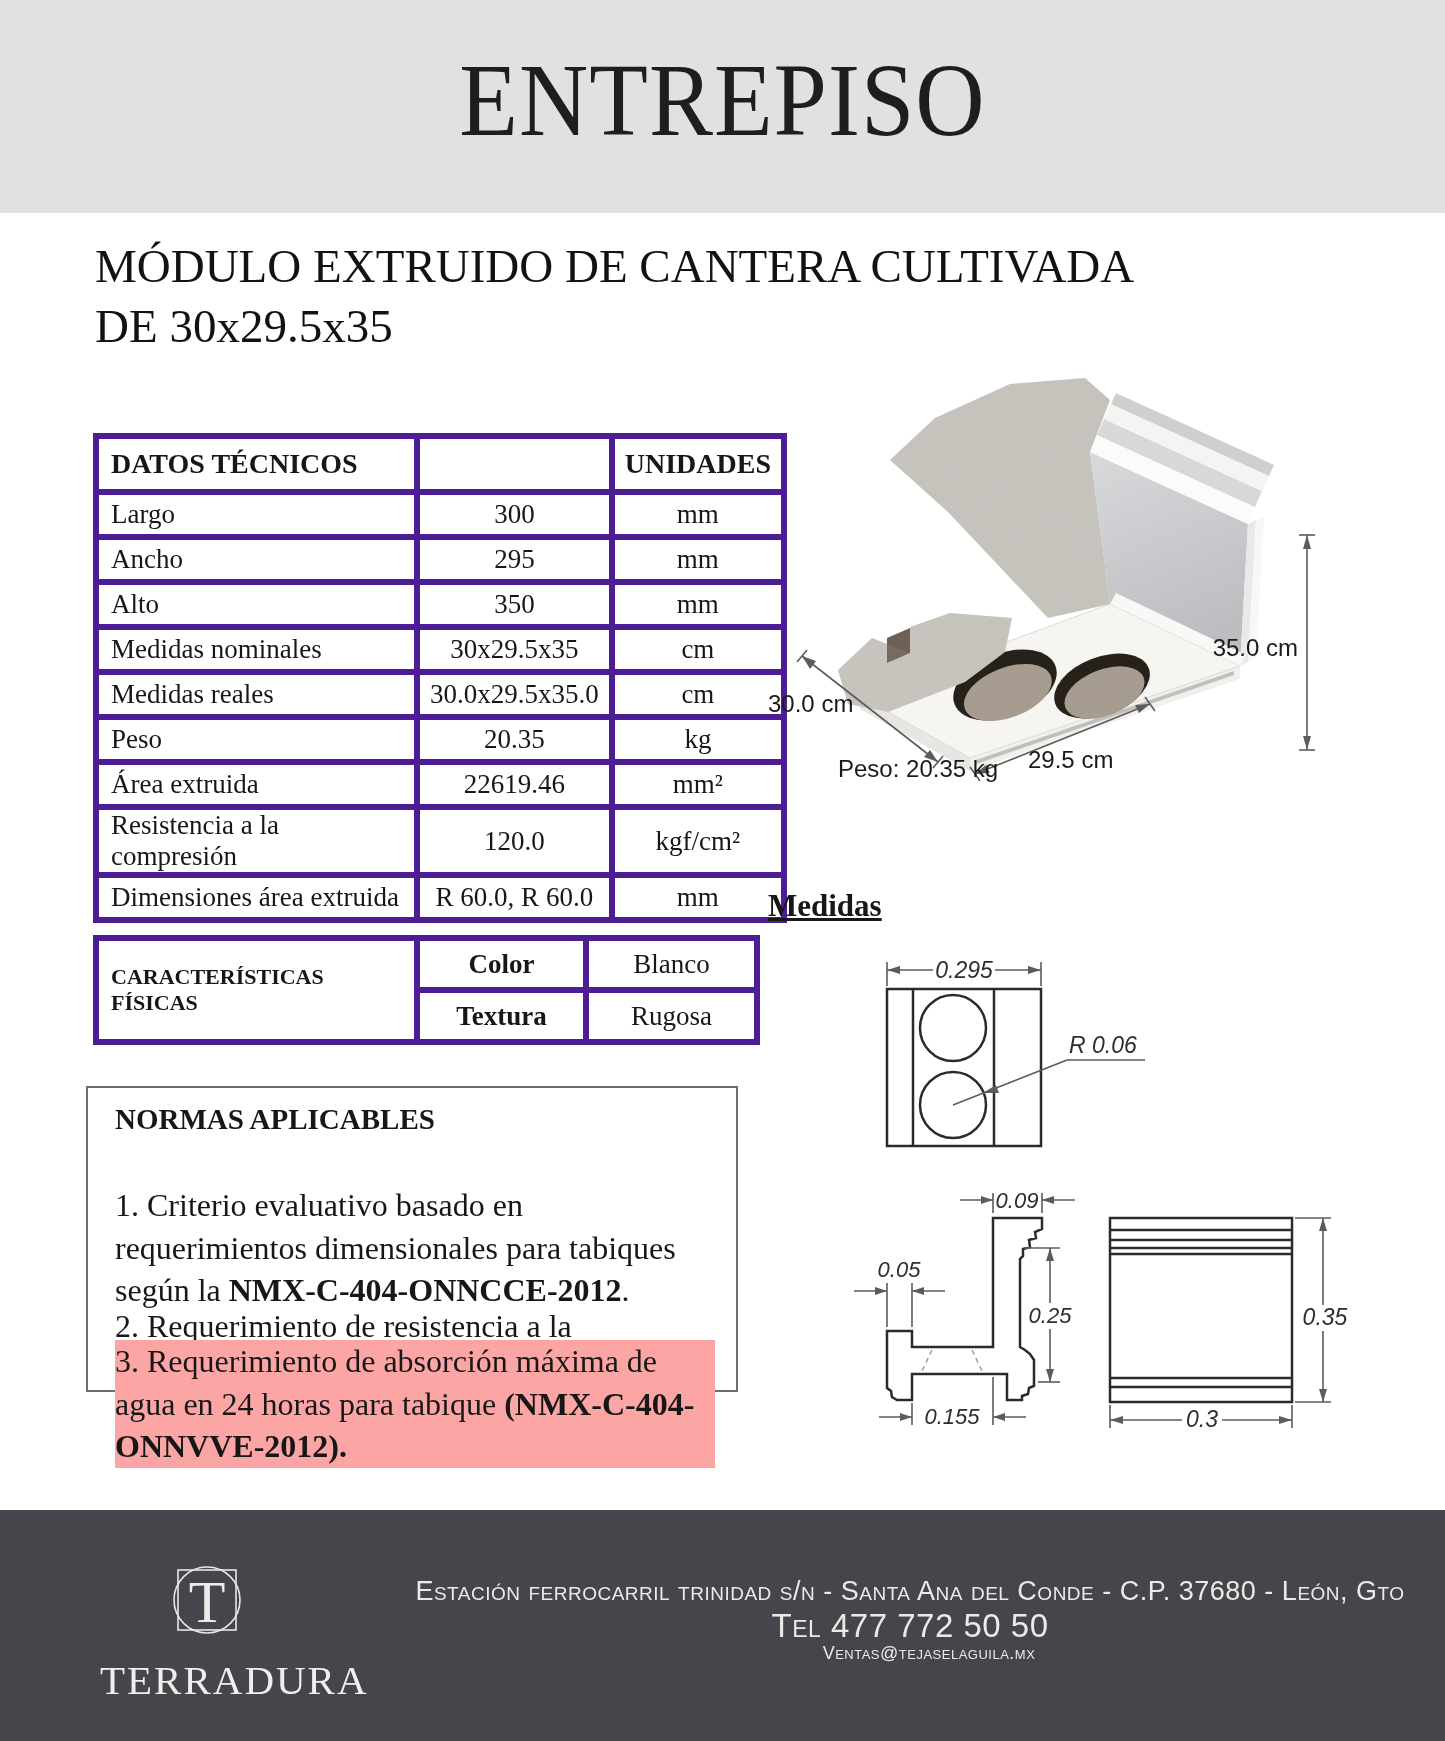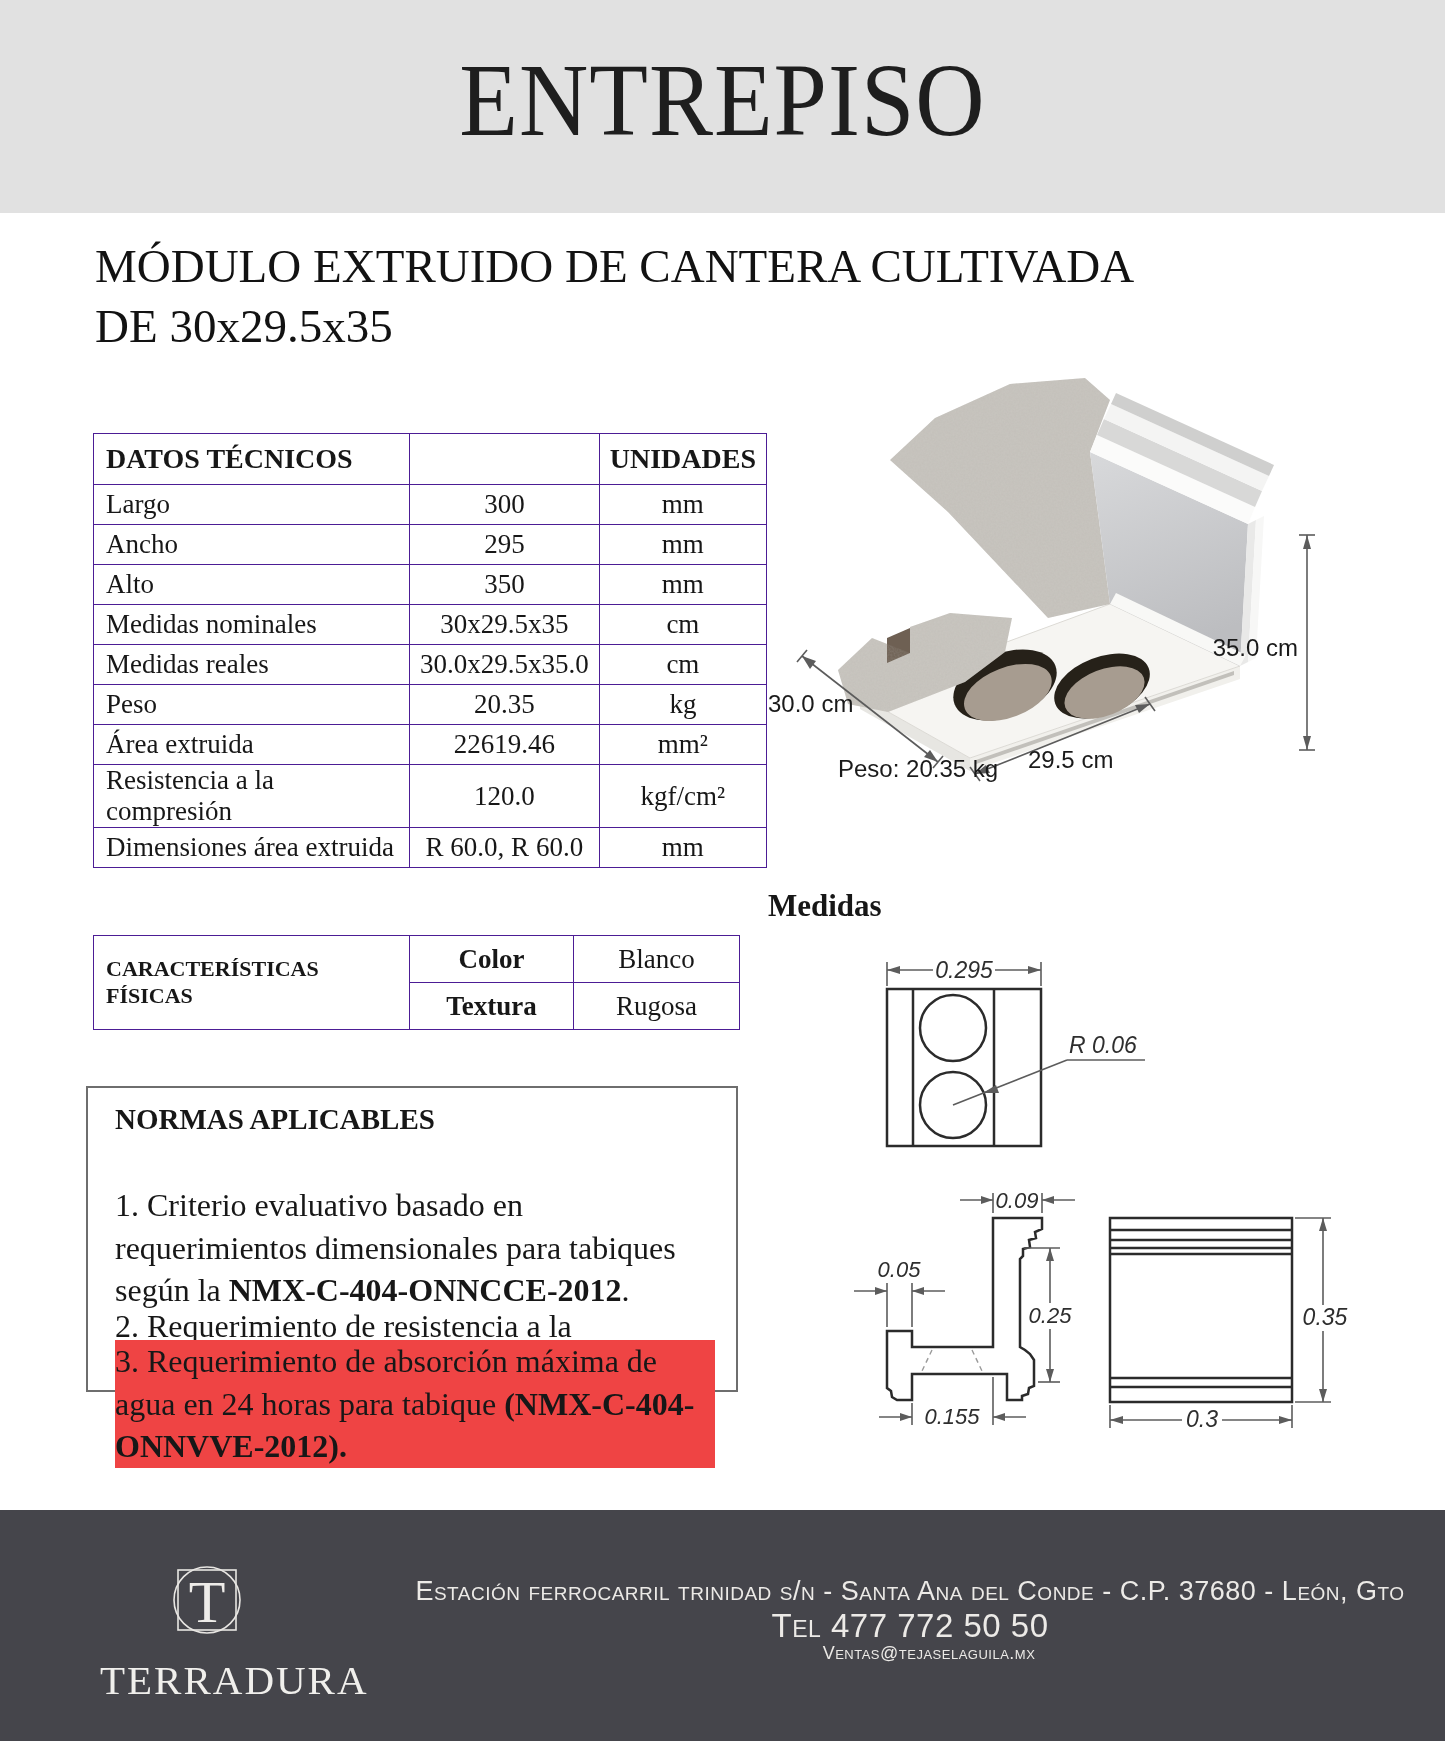--- a/index.html
+++ b/index.html
@@ -6,41 +6,41 @@
   #page{position:relative;width:1445px;height:1741px;background:#ffffff;overflow:hidden;
         font-family:"Liberation Serif", serif;color:#171717;}
   .abs{position:absolute;}
   
   #header-band{left:0;top:0;width:1445px;height:213px;background:#e1e1e1;}
   #main-title{left:0;top:40px;width:1445px;text-align:center;font-size:96px;
               letter-spacing:1px;transform:scaleY(1.08);transform-origin:top;color:#1e1e1e;}
   #subtitle{left:95px;top:236px;width:1120px;font-size:47px;line-height:1.28;color:#121212;}
   
   table{border-collapse:collapse;}
-  td,th{border:1px solid #4c1d95;font-size:27px;font-weight:normal;padding:0 10px;}
+  td,th{border:6px solid #4c1d95;font-size:27px;font-weight:normal;padding:0 10px;}
   #tech-table{left:93px;top:433px;}
   #tech-table th{font-weight:bold;font-size:28px;height:50px;}
   #tech-table td{height:39px;}
   .c-label{width:293px;text-align:left;padding-left:12px;}
   .c-val{width:143px;text-align:center;}
   .c-unit{width:145px;text-align:center;}
   #phys-table{left:93px;top:935px;}
   #phys-table td{height:46px;}
   .ph-head{font-weight:bold;font-size:22px;line-height:1.2;}
   .ph-label{font-weight:bold;text-align:center;}
   .ph-val{text-align:center;}
   
   #normas-box{left:86px;top:1086px;width:652px;height:306px;border:2px solid #6e6e6e;box-sizing:border-box;}
   #normas-title{left:115px;top:1103px;font-size:29px;font-weight:bold;}
   .norma-item{position:absolute;left:115px;width:600px;font-size:32px;line-height:1.33;}
   #norma-1{top:1152px;}
   #norma-2{top:1273px;}
-  #norma-3{top:1320px;background:#ef4444;margin-top:20px;}
-  
-  #medidas-title{left:768px;top:888px;font-size:31px;font-weight:bold;}
+  #norma-3{top:1320px;background:#fca5a5;margin-top:20px;}
+  
+  #medidas-title{left:768px;top:888px;font-size:31px;font-weight:bold;text-decoration:underline;}
   .dimtxt{font-family:"Liberation Sans", sans-serif;font-size:24px;fill:#1a1a1a;}
   .dimtxt-i{font-family:"Liberation Sans", sans-serif;font-style:italic;fill:#2e2e2e;}
   .dline{stroke:#5c5c5c;stroke-width:1.6;fill:none;}
   .darrow{fill:#5c5c5c;stroke:none;}
   .shape{stroke:#2b2b2b;stroke-width:2.5;fill:none;}
   
   #footer-band{left:0;top:1510px;width:1445px;height:231px;background:#45454b;}
   .f-txt{font-family:"Liberation Sans", sans-serif;color:#eceae7;font-variant:small-caps;
          text-align:center;letter-spacing:0.5px;}
   #f-addr{left:400px;top:1576px;width:1020px;font-size:27px;}

